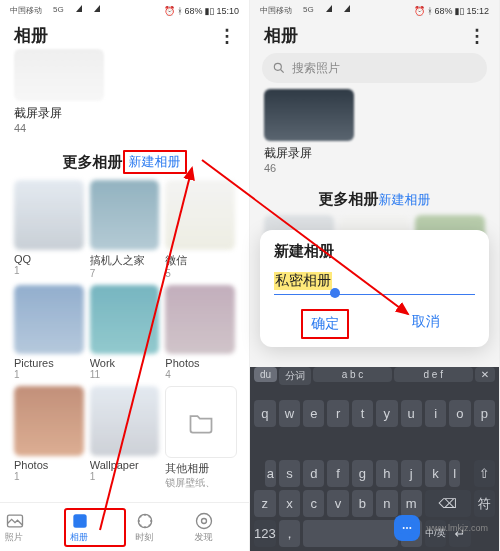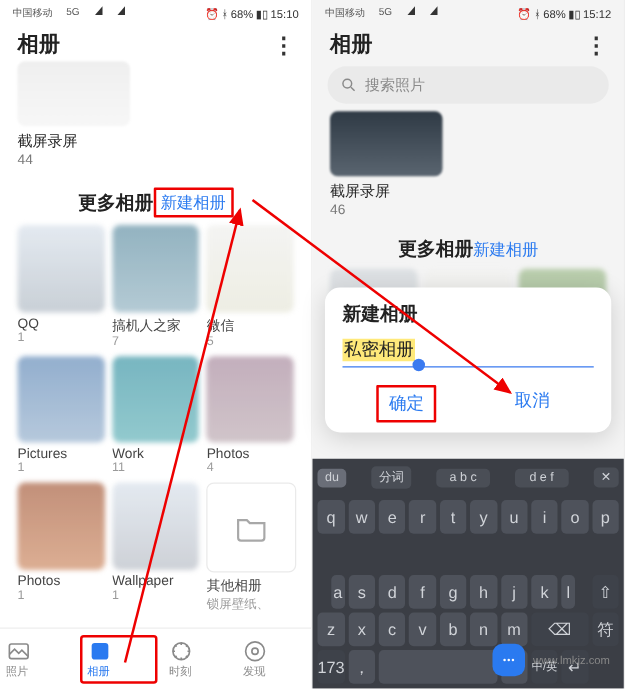--- a/index.html
+++ b/index.html
@@ -45,21 +45,21 @@
 .p2 .content{position:relative}
 .p2 .recent .thumb{background:linear-gradient(#2f3a45,#5a6570)}
 .dialog{position:absolute;left:10px;right:10px;top:230px;background:#fff;border-radius:12px;padding:12px 14px 8px;box-shadow:0 4px 20px rgba(0,0,0,.15)}
 .dialog .dt{font-size:15px;font-weight:600;color:#222;margin-bottom:8px}
 .dialog .inp{border-bottom:1px solid #3a7af0;padding:2px 0 4px;margin-bottom:10px;position:relative}
 .dialog .inp .val{font-size:14px;color:#222;background:#ffe97a;display:inline-block;padding:0 1px}
 .dialog .inp .caret{position:absolute;left:56px;bottom:-4px;width:10px;height:10px;background:#3a7af0;border-radius:50%}
 .dialog .btns{display:flex;justify-content:space-around;padding-top:4px}
 .dialog .btn{font-size:14px;color:#2a7af0;padding:4px 8px}
 .kbd{position:absolute;left:0;right:0;bottom:0;height:184px;background:#3b3e45;color:#d0d3d8;display:flex;flex-direction:column}
-.kbd .toprow{display:flex;align-items:center;height:30px;padding:0 4px;font-size:11px;gap:20px}
+.kbd .toprow{display:flex;align-items:flex-start;height:30px;padding:0 4px;font-size:11px;gap:2px}
 .kbd .toprow .chip{background:#4a4e56;border-radius:4px;padding:2px 6px;font-size:10px}
 .kbd .keys{flex:1;display:grid;grid-template-columns:repeat(10,1fr);grid-auto-rows:1fr;gap:3px;padding:3px 4px 4px}
 .kbd .k{background:#4e525b;border-radius:4px;display:flex;align-items:center;justify-content:center;font-size:13px}
 .kbd .wide2{grid-column:span 2}
 .kbd .wide5{grid-column:span 5}
 .kbd .k.dark{background:#3e424a}
 .wm{position:absolute;right:8px;bottom:8px;display:flex;align-items:center;gap:6px;background:rgba(255,255,255,.0);padding:2px 4px;border-radius:4px}
 .wm .ico{width:26px;height:26px;background:#2a7af0;border-radius:8px;display:flex;align-items:center;justify-content:center}
 .wm .ico svg{width:16px;height:16px}
 .wm .txt{font-size:13px;color:#2a7af0;font-weight:600}
@@ -292,21 +292,21 @@
         <div class="k dark">⇧</div>
           <div class="k">z</div>
           <div class="k">x</div>
           <div class="k">c</div>
           <div class="k">v</div>
           <div class="k">b</div>
           <div class="k">n</div>
           <div class="k">m</div>
           <div class="k dark wide2" style="grid-column:span 2">⌫</div>
         <div class="k dark">符</div>
-          <div class="k dark">173</div>
+          <div class="k dark">123</div>
           <div class="k">，</div>
           <div class="k wide5" style="grid-column:span 4"></div>
           <div class="k">。</div>
           <div class="k dark" style="font-size:9px">中/英</div>
           <div class="k dark">↵</div>
       </div>
     </div>
   </div>
 
   <svg class="lines" width="500" height="551">

